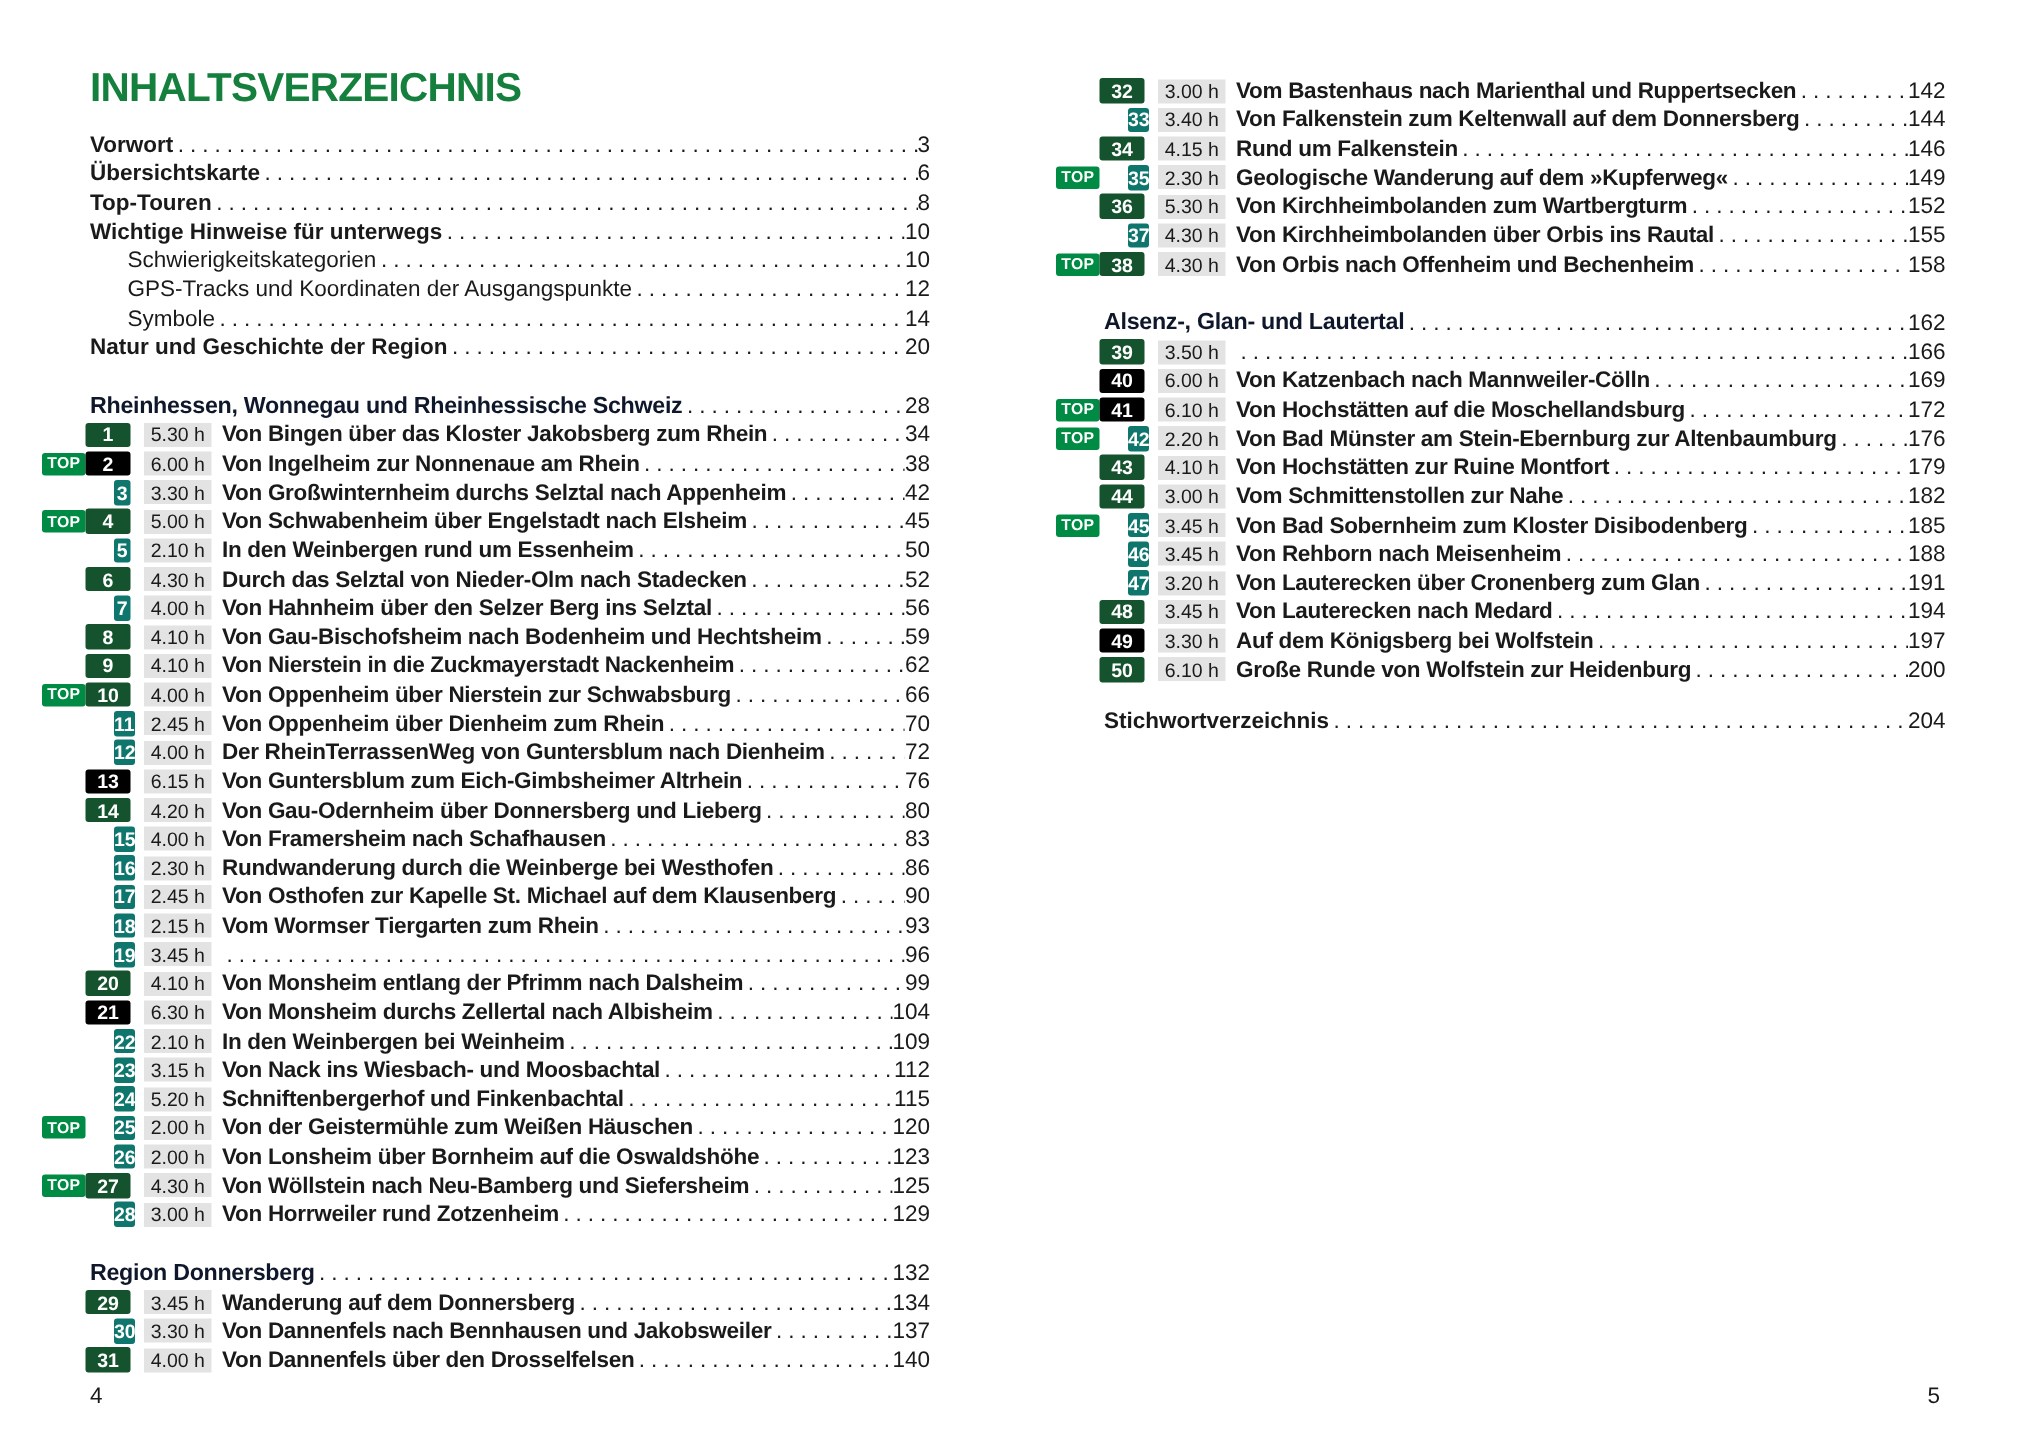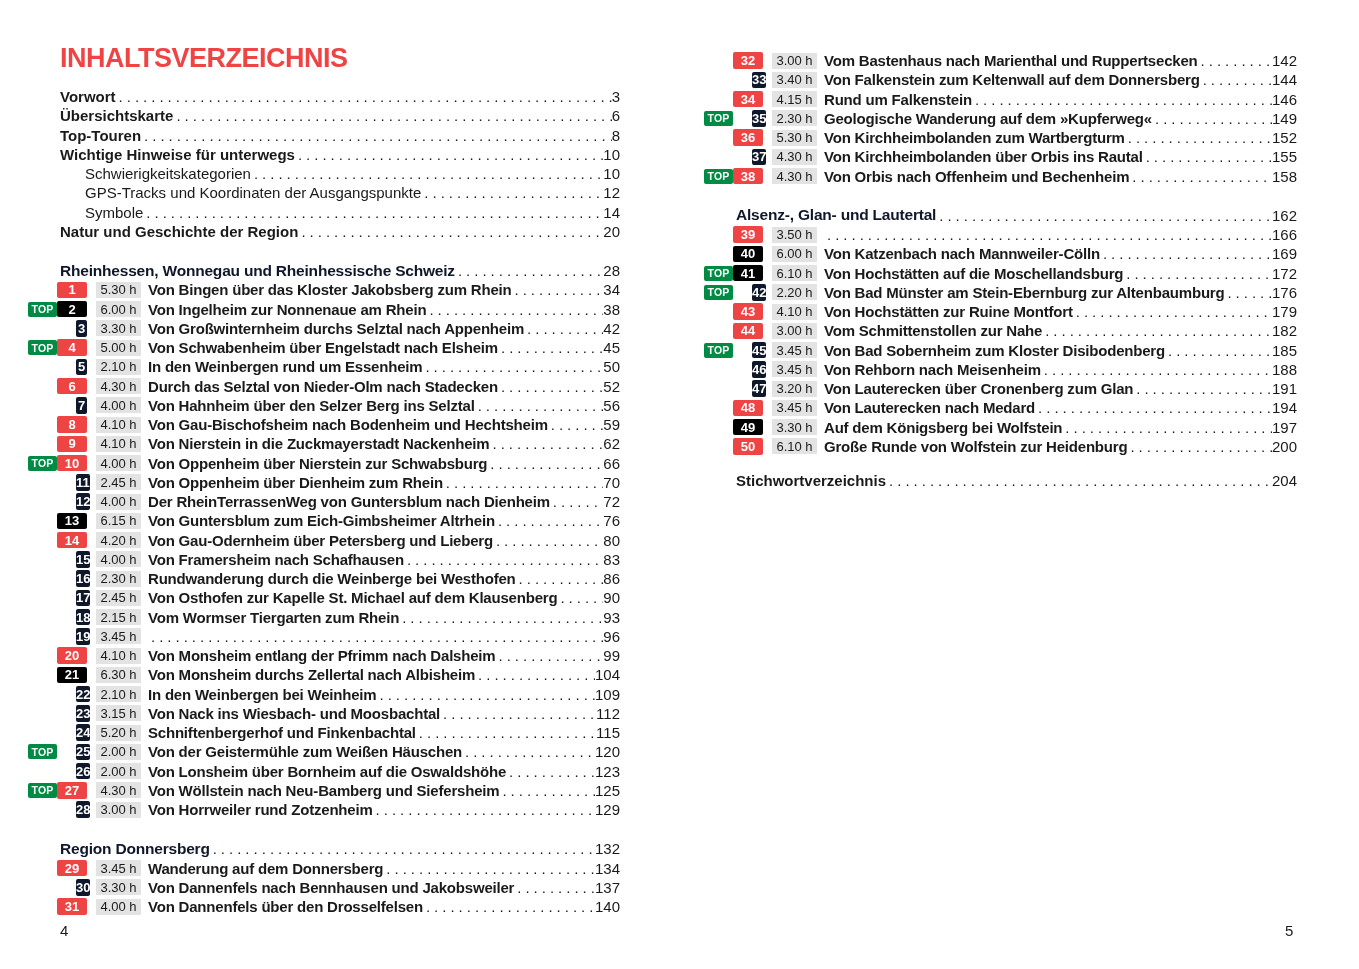--- a/index.html
+++ b/index.html
@@ -4,32 +4,32 @@
 <style>
   * { margin:0; padding:0; box-sizing:border-box; }
   html,body { width:1359px; height:969px; background:#ffffff; overflow:hidden;
               font-family:"Liberation Sans", sans-serif; color:#1a1a1a; }
   .spread { position:relative; width:1359px; height:969px; background:#fff; }
 
   .col { position:absolute; }
   .col-left  { left:28px;  top:44px; width:592px; }
   .col-right { left:704px; top:51px; width:593px; }
 
-  h1.doc-title { font-size:27px; font-weight:bold; color:#ef4444; letter-spacing:-0.5px;
+  h1.doc-title { font-size:27px; font-weight:bold; color:#15803d; letter-spacing:-0.5px;
                  margin-left:32px; margin-bottom:15px; line-height:28px; }
 
   .row { display:flex; align-items:center; height:19.25px; width:100%; }
   .trow .slot-top  { width:29px; flex:0 0 29px; display:flex; }
   .trow .slot-num  { width:30px; flex:0 0 30px; display:flex; }
   .trow .slot-time { width:45px; flex:0 0 45px; margin-left:9px; margin-right:7px; }
 
   .badge { width:30px; height:16.5px; border-radius:2px; color:#fff; font-weight:bold;
            font-size:13px; display:flex; align-items:center; justify-content:center; }
-  .badge.red   { background:#ef4444; }
-  .badge.blue  { background:#0f172a;margin-left:19px; }
+  .badge.red   { background:#14532d; }
+  .badge.blue  { background:#0f766e;margin-left:19px; }
   .badge.black { background:#000000; }
 
   .topbadge { width:48px; height:15px; border-radius:2px; background:#008b45; color:#fff;
               font-weight:bold; font-size:10.5px; letter-spacing:0.2px;
               display:flex; align-items:center; justify-content:center; }
 
   .time { background:#e3e3e3; height:16px; font-size:13px; color:#1a1a1a;
           display:flex; align-items:center; justify-content:center; width:45px; }
 
   .ttl  { font-size:15px; font-weight:bold; letter-spacing:-0.2px; white-space:nowrap; }
@@ -267,21 +267,21 @@
     <span class="pg">76</span>
   </div>
         <div class="row trow">
     <span class="slot-top"></span>
     <span class="slot-num">
             <span class="badge red">14</span>
           </span>
     <span class="slot-time">
             <span class="time">4.20 h</span>
           </span>
-    <span class="ttl">Von Gau-Odernheim über Petersberg und Lieberg</span>
+    <span class="ttl">Von Gau-Odernheim über Donnersberg und Lieberg</span>
     <span class="leader">............................................................................................................................................................................................................................</span>
     <span class="pg">80</span>
   </div>
         <div class="row trow">
     <span class="slot-top"></span>
     <span class="slot-num">
             <span class="badge blue">15</span>
           </span>
     <span class="slot-time">
             <span class="time">4.00 h</span>

